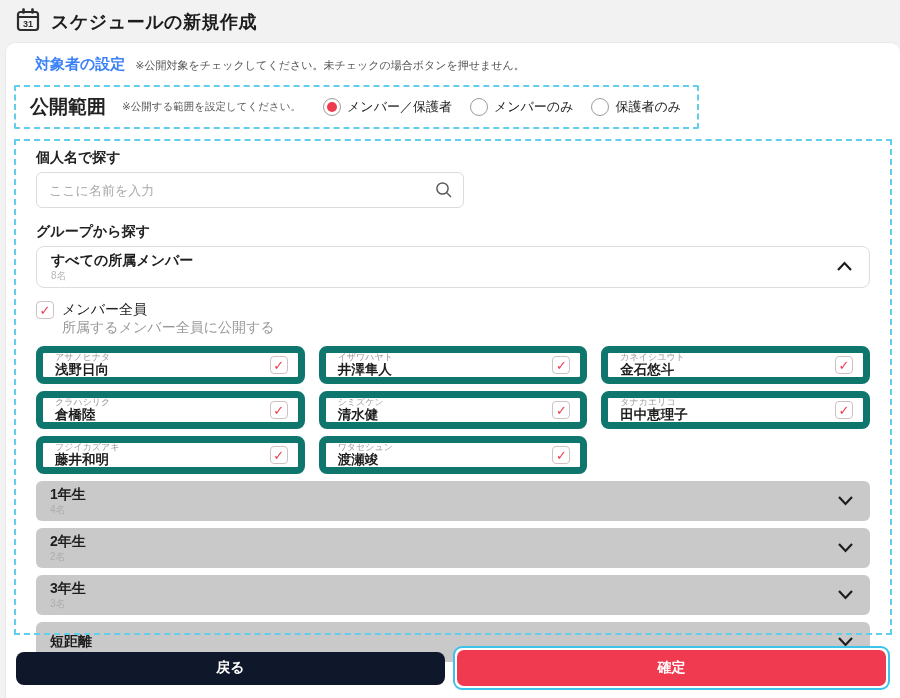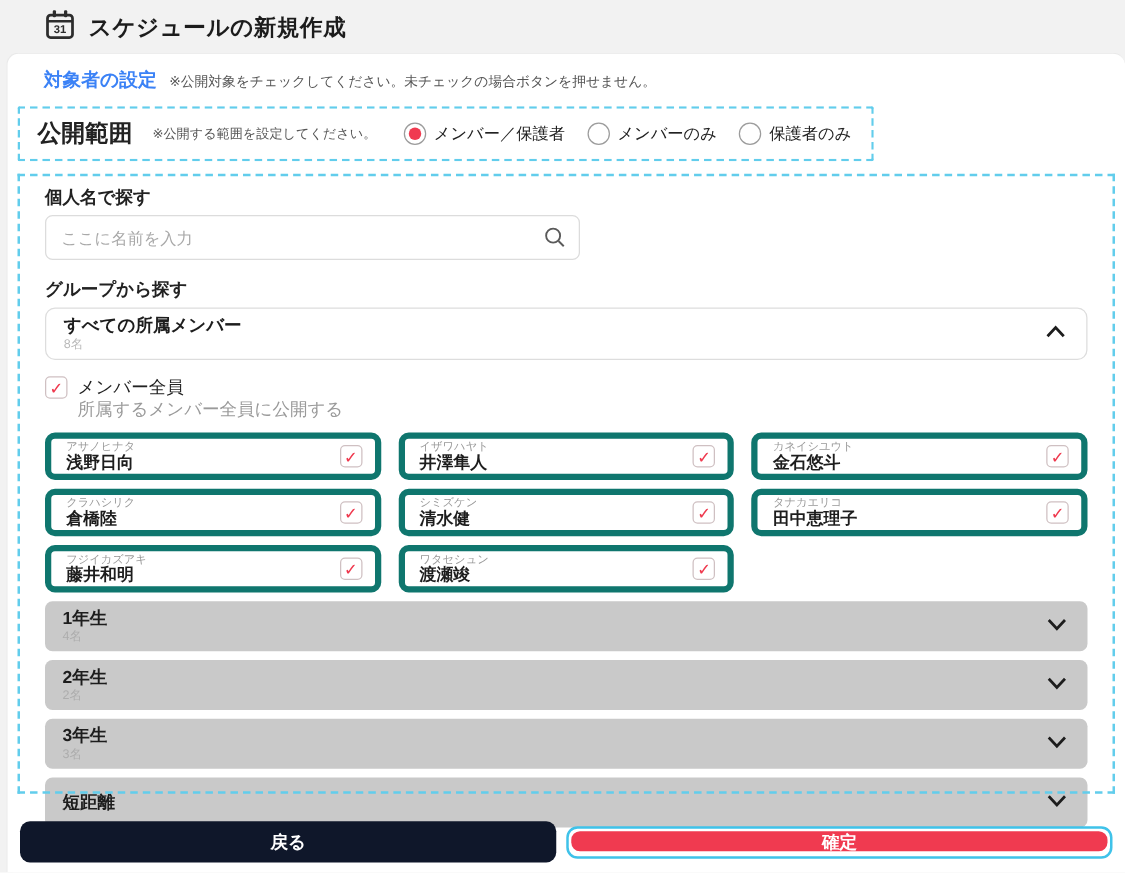--- a/index.html
+++ b/index.html
@@ -3,21 +3,21 @@
 <meta charset="utf-8">
 <style>
   * { box-sizing: border-box; margin: 0; padding: 0; }
   html,body { width:900px; height:698px; }
   body {
     background:#f2f2f2;
     font-family:"Liberation Sans","DejaVu Sans",sans-serif;
     color:#1f1f1f;
     overflow:hidden;
   }
-  .page { position:relative; width:900px; height:698px; overflow:hidden;padding-left:20px; }
+  .page { position:relative; width:900px; height:698px; overflow:hidden; }
 
   
   .app-header { display:flex; align-items:center; gap:9px; padding:8px 16px 6px 14px; height:42px; }
   .app-title { font-size:18px; font-weight:bold; color:#1c1c1c; letter-spacing:.5px; }
 
   
   .card {
     position:absolute; top:42px; left:5px; right:0; bottom:0;
     background:#fff; border:1px solid #e9e9e9; border-bottom:none; border-right:none;
     border-radius:10px 10px 0 0; padding:10px 8px 0 8px;
@@ -87,21 +87,21 @@
     line-height:1;
   }
   .sa-texts { display:flex; flex-direction:column; line-height:1.25; }
   .sa-label { font-size:14px; font-weight:normal; color:#222; }
   .sa-note { font-size:14px; color:#9a9a9a; }
 
   .member-grid {
     display:grid; grid-template-columns:repeat(3,1fr); gap:7px 14px; margin-top:10px;
   }
   .member-card {
-    height:38px; border:5px solid #0f766e; border-radius:8px; background:#fff;
+    height:38px; border:7px solid #0f766e; border-radius:8px; background:#fff;
     display:flex; justify-content:space-between; align-items:center;
     padding:2px 10px 2px 12px; cursor:pointer;
   }
   .m-texts { display:flex; flex-direction:column; line-height:1.2; }
   .m-kana { font-size:9px; color:#999; }
   .m-name { font-size:13.5px; font-weight:bold; color:#1d1d1d; }
 
   .accordion-closed {
     margin-top:7px; height:40px; background:#c9c9c9; border-radius:6px;
     display:flex; justify-content:space-between; align-items:center;
@@ -115,21 +115,21 @@
     display:flex; gap:8px; align-items:center; z-index:8;
   }
   .btn-back {
     flex:1; height:33px; background:#0f172a; border:none; border-radius:8px;
     color:#fff; font-size:14px; font-weight:bold; cursor:pointer; font-family:inherit;
   }
   .confirm-highlight {
     flex:1; border:2px solid #3fc2e9; border-radius:9px; padding:2px; background:#fff;
   }
   .btn-confirm {
-    width:100%; height:16px; background:#f03a50; border:none; border-radius:7px;
+    width:100%; height:36px; background:#f03a50; border:none; border-radius:7px;
     color:#fff; font-size:14px; font-weight:bold; cursor:pointer; font-family:Liberation Sans, sans-serif;
   }
 </style>
 </head>
 <body>
 
 <div class="page">
 
   <div class="app-header">
     <span>

